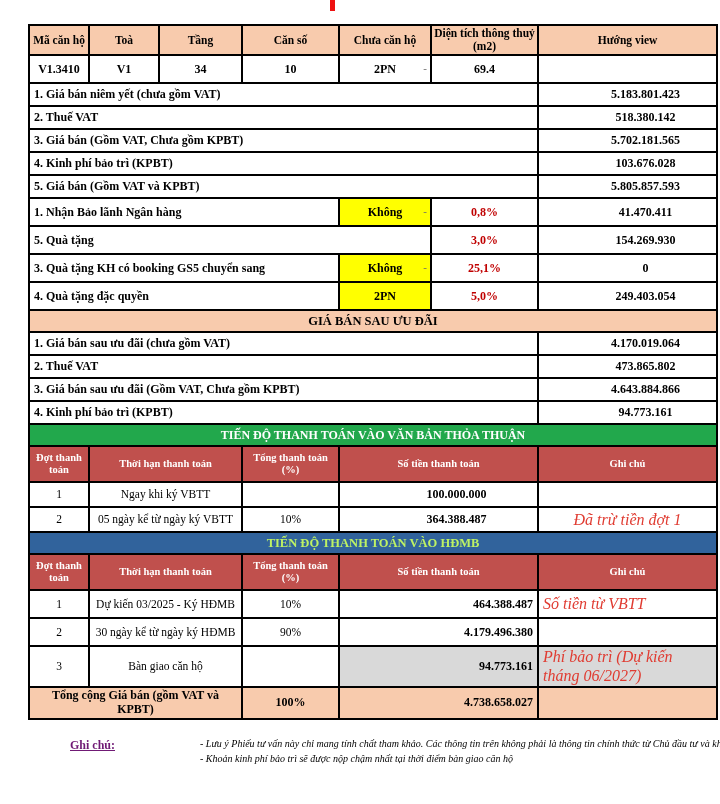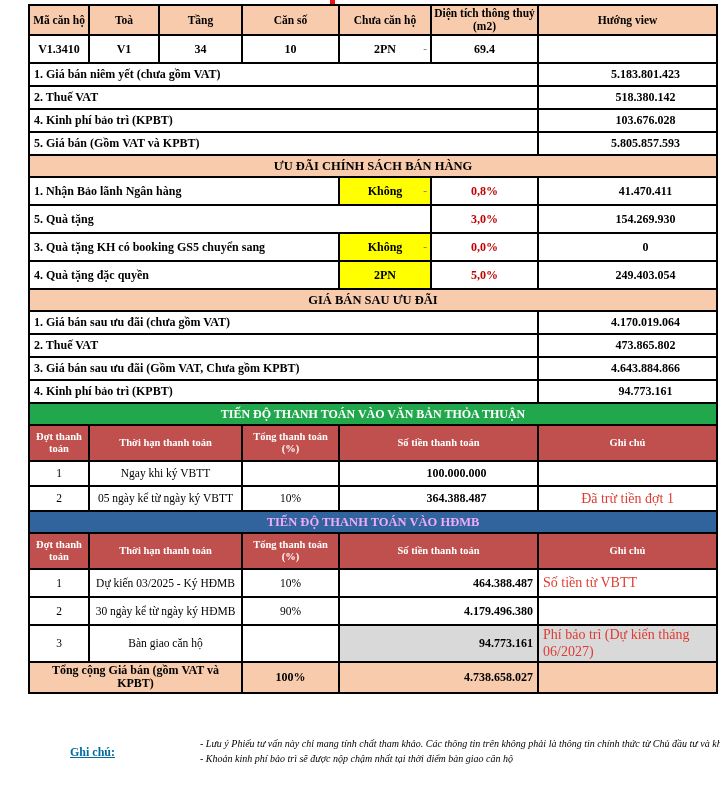--- a/index.html
+++ b/index.html
@@ -1,49 +1,49 @@
 <!DOCTYPE html>
 <html><head>
 <meta charset="utf-8">
 <style>
   html,body{margin:0;padding:0;}
   body{
     width:720px;height:804px;background:#ffffff;position:relative;
     font-family:"Liberation Serif", serif;color:#000;
   }
   .red-marker{position:absolute;left:330px;top:0;width:5px;height:11px;background:#ee1111;}
-  .sheet{position:absolute;left:28px;top:4px;width:688px;}
+  .sheet{position:absolute;left:28px;top:24px;width:688px;}
   table{border-collapse:collapse;table-layout:fixed;width:688px;}
   td{border:2px solid #000;padding:1px 4px;overflow:hidden;vertical-align:middle;
      font-size:12px;line-height:1.15;}
   .b{font-weight:bold;}
   .c{text-align:center;}
   .r{text-align:right;}
   .l{text-align:left;}
   .peach{background:#F8CBAD;margin-top:36px;}
   .gray{background:#D9D9D9;}
   .yellow{background:#FFFF00;position:relative;text-align:center;font-weight:bold;}
   .dd{position:absolute;right:3px;top:50%;transform:translateY(-52%);
       color:#6a6a6a;font-size:11px;font-weight:normal;}
   .unit-dd{position:relative;}
   .section-title{background:#F8CBAD;text-align:center;font-weight:bold;font-size:12.5px;}
   .green-title{background:#22A84C;color:#fff;text-align:center;font-weight:bold;font-size:12px;}
-  .blue-title{background:#31639C;color:#f0abfc;text-align:center;font-weight:bold;font-size:12.5px;}
+  .blue-title{background:#31639C;color:#bef264;text-align:center;font-weight:bold;font-size:12.5px;}
   .redhead{background:#C0504D;color:#fff;text-align:center;font-weight:bold;
            font-size:10.5px;padding:1px 2px;}
   .tophead{background:#F8CBAD;text-align:center;font-weight:bold;font-size:11.5px;padding:1px 2px;}
   .pct{color:#C00000;font-weight:bold;text-align:center;margin-left:36px;}
-  .note{color:#E03B31;font-size:14px;}
+  .note{color:#E03B31;font-style:italic;font-size:16px;}
   .body-cell{font-size:11.5px;font-weight:normal;}
   .amt{font-weight:bold;font-size:12px;padding-left:40px;}
   tr.h26{height:26px;} tr.h24{height:28px;} tr.h23{height:23px;}
   tr.h22{height:22px;} tr.h36{height:36px;} tr.h25{height:25px;}
   .footnote{position:absolute;left:70px;top:736px;display:flex;align-items:flex-start;}
-  .footnote-label{color:#0369a1;font-weight:bold;text-decoration:underline;
-                  font-size:12px;margin-top:9px;width:60px;}
+  .footnote-label{color:#701a75;font-weight:bold;text-decoration:underline;
+                  font-size:12px;margin-top:2px;width:60px;}
   .footnote-lines{margin-left:70px;font-style:italic;font-size:10px;line-height:15px;
                   white-space:nowrap;}
 </style>
 </head>
 <body>
 
 <div class="red-marker"></div>
 
 <div class="sheet">
 <table>
@@ -83,52 +83,53 @@
 
   <tr class="h23">
     <td colspan="6" class="b">1. Giá bán niêm yết (chưa gồm VAT)</td>
     <td class="c amt">5.183.801.423</td>
   </tr>
   <tr class="h23">
     <td colspan="6" class="b">2. Thuế VAT</td>
     <td class="c amt">518.380.142</td>
   </tr>
   <tr class="h23">
+    <td colspan="6" class="b">3. Giá bán (Gồm VAT, Chưa gồm KPBT)</td>
+    <td class="c amt">5.702.181.565</td>
+  </tr>
+  <tr class="h23">
     <td colspan="6" class="b">4. Kinh phí bảo trì (KPBT)</td>
     <td class="c amt">103.676.028</td>
   </tr>
   <tr class="h23">
     <td colspan="6" class="b">5. Giá bán (Gồm VAT và KPBT)</td>
     <td class="c amt">5.805.857.593</td>
   </tr>
 
-  <tr class="h22">
-    <td colspan="7" class="section-title">ƯU ĐÃI CHÍNH SÁCH BÁN HÀNG</td>
-  </tr>
   <tr class="h24">
     <td colspan="4" class="b">1. Nhận Bảo lãnh Ngân hàng</td>
     <td class="yellow">
       <span>Không</span>
       <span class="dd">-</span>
     </td>
     <td class="pct">0,8%</td>
     <td class="c amt">41.470.411</td>
   </tr>
   <tr class="h24">
     <td colspan="5" class="b">5. Quà tặng</td>
     <td class="pct">3,0%</td>
     <td class="c amt">154.269.930</td>
   </tr>
   <tr class="h24">
     <td colspan="4" class="b">3. Quà tặng KH có booking GS5 chuyển sang</td>
     <td class="yellow">
       <span>Không</span>
       <span class="dd">-</span>
     </td>
-    <td class="pct">0,0%</td>
+    <td class="pct">25,1%</td>
     <td class="c amt">0</td>
   </tr>
   <tr class="h24">
     <td colspan="4" class="b">4. Quà tặng đặc quyền</td>
     <td class="yellow">
       <span>2PN</span>
     </td>
     <td class="pct">5,0%</td>
     <td class="c amt">249.403.054</td>
   </tr>

